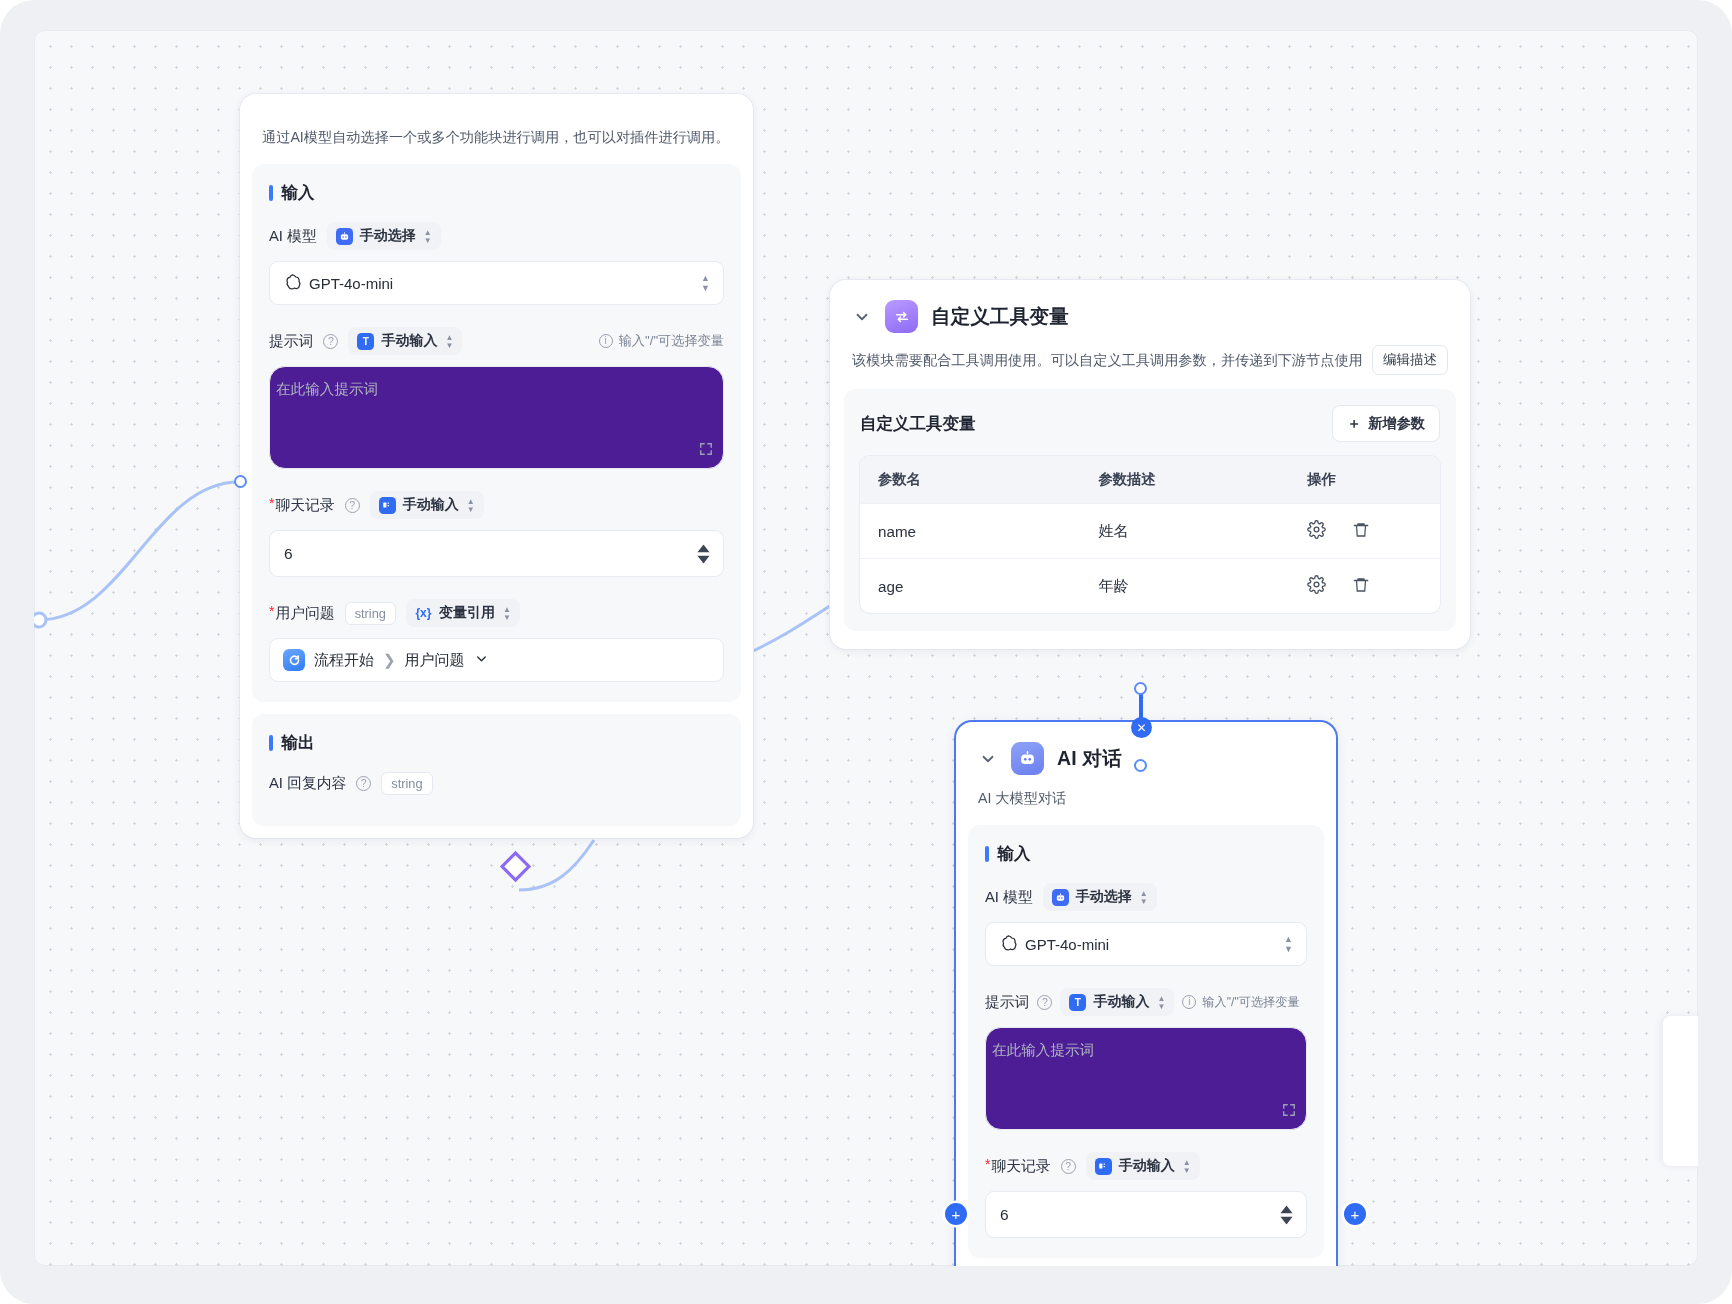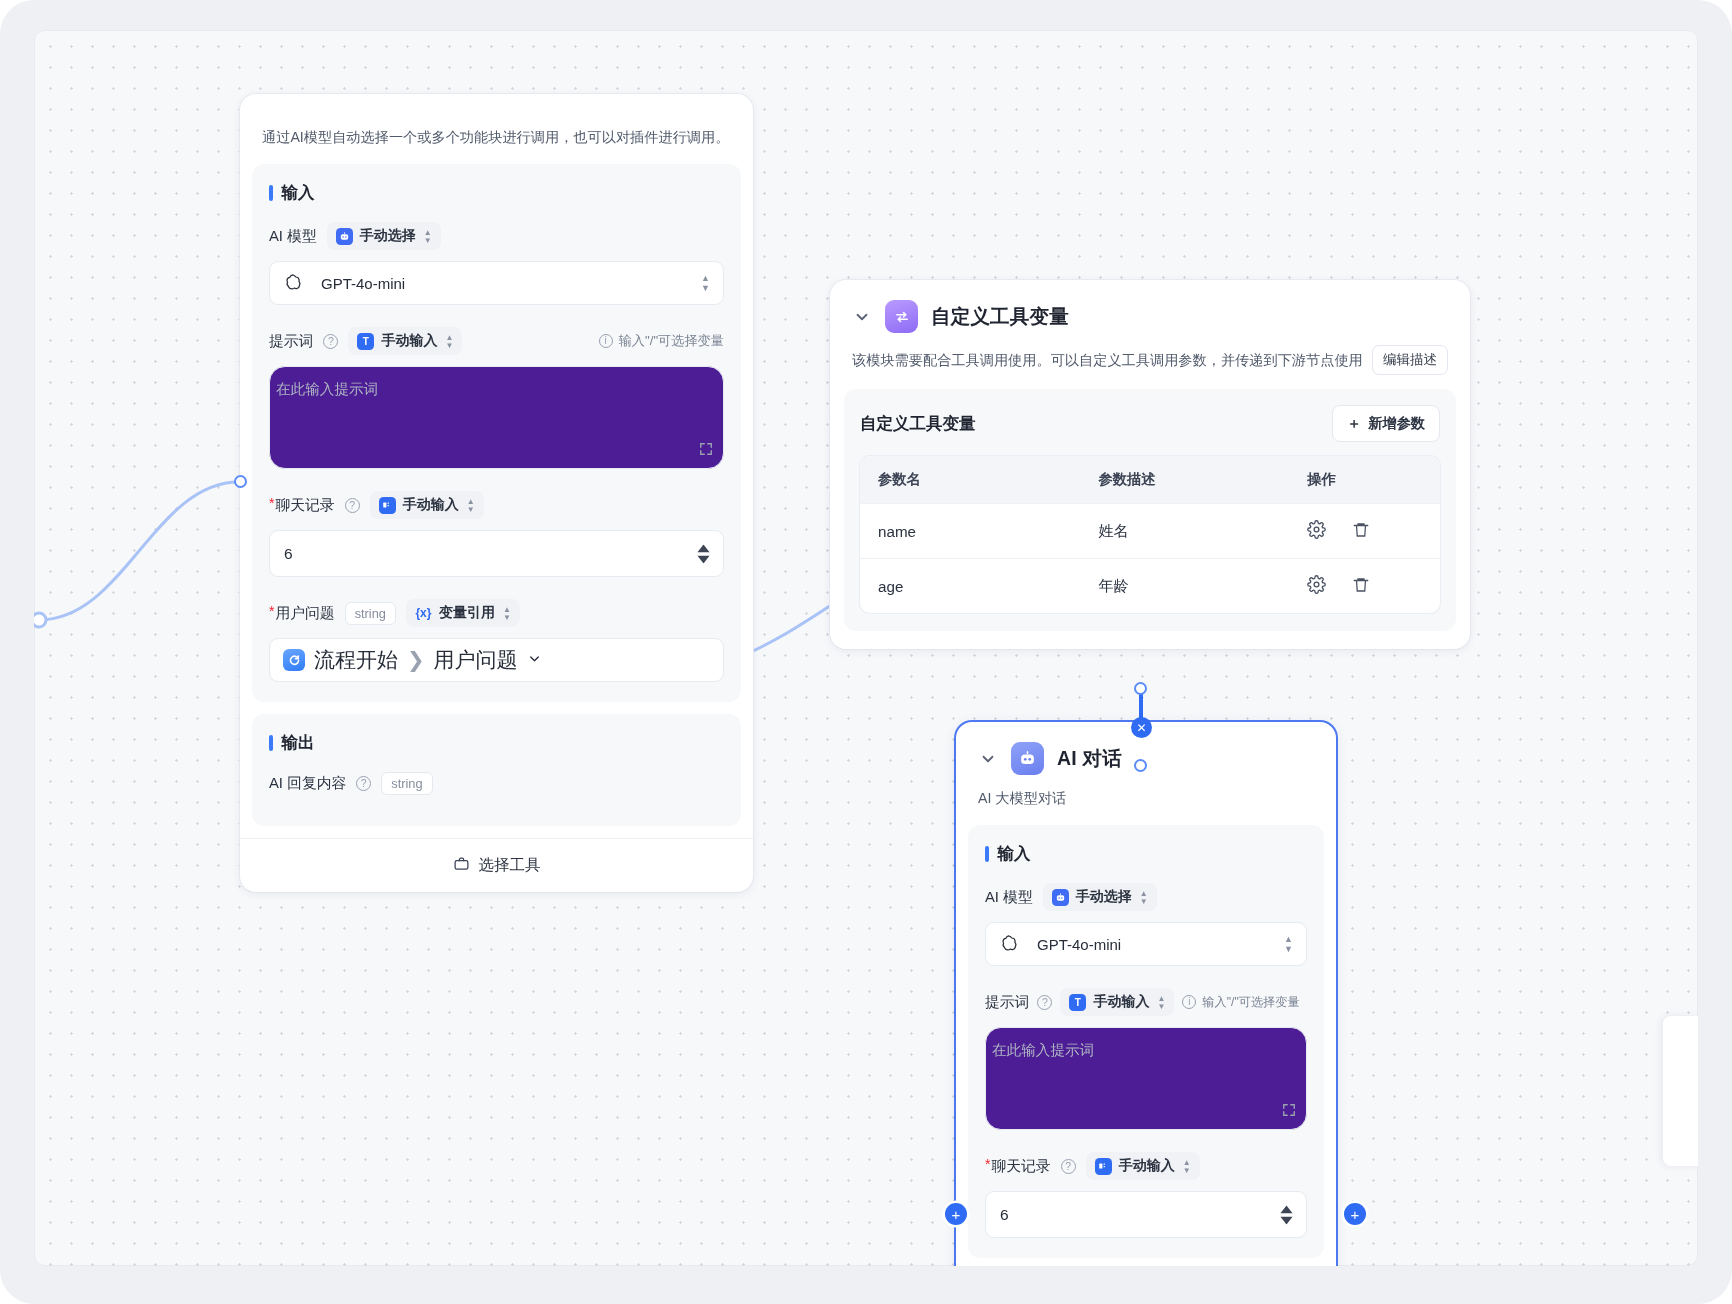--- a/index.html
+++ b/index.html
@@ -115,41 +115,41 @@
 
   .hint { display: inline-flex; align-items: center; gap: 6px; font-size: 13.2px; color: #7b8494; margin-left: auto; }
   .hint .i {
     width: 14px; height:14px; border-radius:50%; border:1.2px solid #98a0af;
     font-size:10px; line-height:12px; text-align:center; color:#98a0af;
   }
 
   .ctrl {
     background: #fff; border: 1px solid #e6eaf1; border-radius: 9px;
     height: 44px; display: flex; align-items: center; padding: 0 13px;
-    gap: 16px; font-size: 15px; color: #272d39; position: relative;
+    gap: 4px; font-size: 15px; color: #272d39; position: relative;
   }
   .ctrl .caret { margin-left:auto; display:flex; flex-direction:column; gap:2px; color:#8a92a1; font-size:9px; line-height:8px;}
   .oai { width: 22px; height: 22px; flex:none; }
   .textarea {
     background:#4c1d95; border:1px solid #e6eaf1; border-radius:16px;
     height: 103px; padding: 13px 6px; position: relative;
   }
   .ta-ph { font-size: 14.6px; color: #b0b7c3; }
   .expand { position:absolute; right:10px; bottom:8px; color:#9aa2b1; }
   .stepper {
     background:#fff; border:1px solid #e6eaf1; border-radius:9px;
     height: 47px; display:flex; align-items:center; padding:0 14px;
     font-size:15.5px; color:#272d39; position: relative;
   }
   .arrows { position:absolute; right:13px; top:50%; transform:translateY(-50%);
             display:flex; flex-direction:column; gap:3px; color:#3d4554; }
   .ref-ctrl {
     background:#fff; border:1px solid #e6eaf1; border-radius:9px;
     height: 44px; display:flex; align-items:center; gap:9px; padding:0 13px;
-    font-size:21px; color:#272d39;
+    font-size:15px; color:#272d39;
   }
   .ref-icon {
     width:22px;height:22px;border-radius:6px;flex:none;
     background: linear-gradient(160deg,#6aa6ff,#2f7cf6);
     display:flex;align-items:center;justify-content:center;color:#fff;font-size:12px;font-weight:700;
   }
   .ref-sep { color:#9aa2b1; font-weight:700; }
   .footer-btn {
     border-top: 1px solid #eef0f4;
     height: 54px; display:flex; align-items:center; justify-content:center;
@@ -365,29 +365,20 @@
           <span class="sec-bar"></span>
           <span class="sec-label">输出</span>
         </div>
         <div class="field-row" style="margin-bottom:15px;">
           <span class="f-label">AI 回复内容</span>
           <span class="qmark">?</span>
           <span class="tag-string">string</span>
         </div>
       </div>
 
-      <div class="footer-btn">
-        <span>
-          <svg width="17" height="17" viewBox="0 0 24 24" fill="none" stroke="#3b4354" stroke-width="1.8" stroke-linecap="round" stroke-linejoin="round">
-            <rect x="3" y="8" width="18" height="12" rx="2.5"></rect>
-              <path d="M9 8V6.5A2 2 0 0 1 11 4.5h2A2 2 0 0 1 15 6.5V8"></path>
-          </svg>
-        </span>
-        <span>选择工具</span>
-      </div>
     </div>
 
     <div class="node" style="left:796px; top:250px; width:640px;">
       <div class="node-head">
         <div class="node-title-row">
           <span class="chev">
             <svg width="18" height="18" viewBox="0 0 20 20">
                 <path d="M5 7.5 L10 12.5 L15 7.5" fill="none" stroke="currentColor" stroke-width="2" stroke-linecap="round" stroke-linejoin="round"></path>
               </svg>
           </span>

